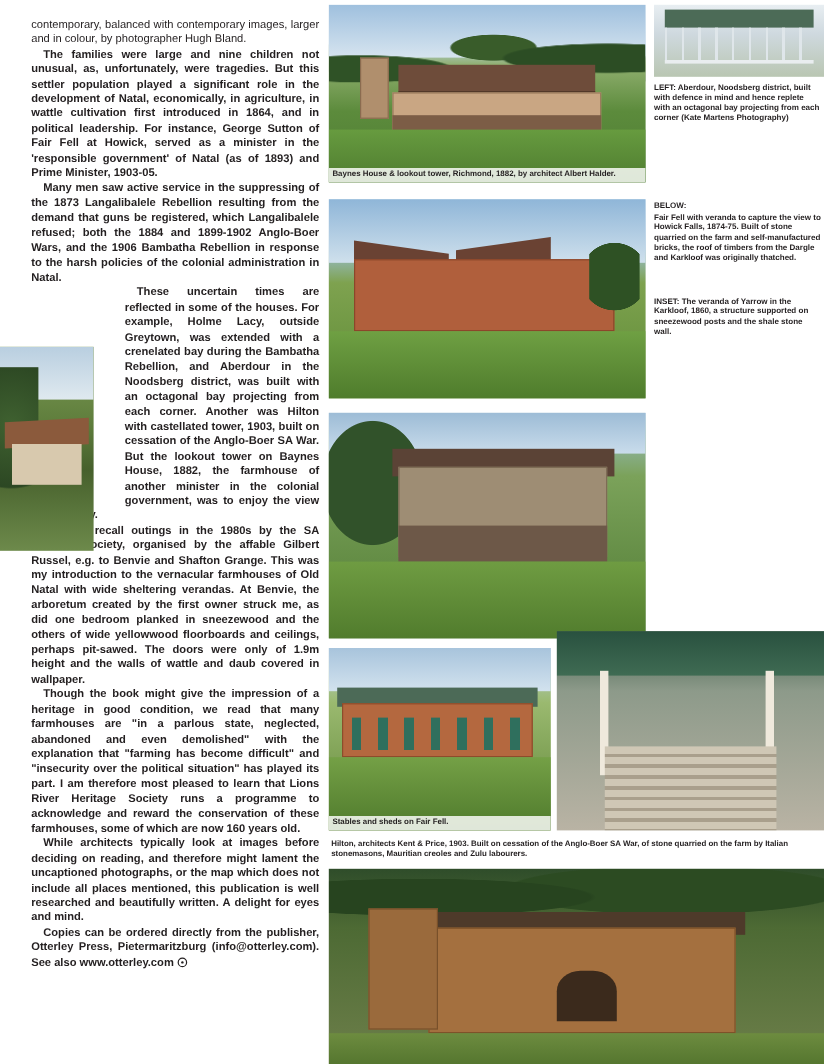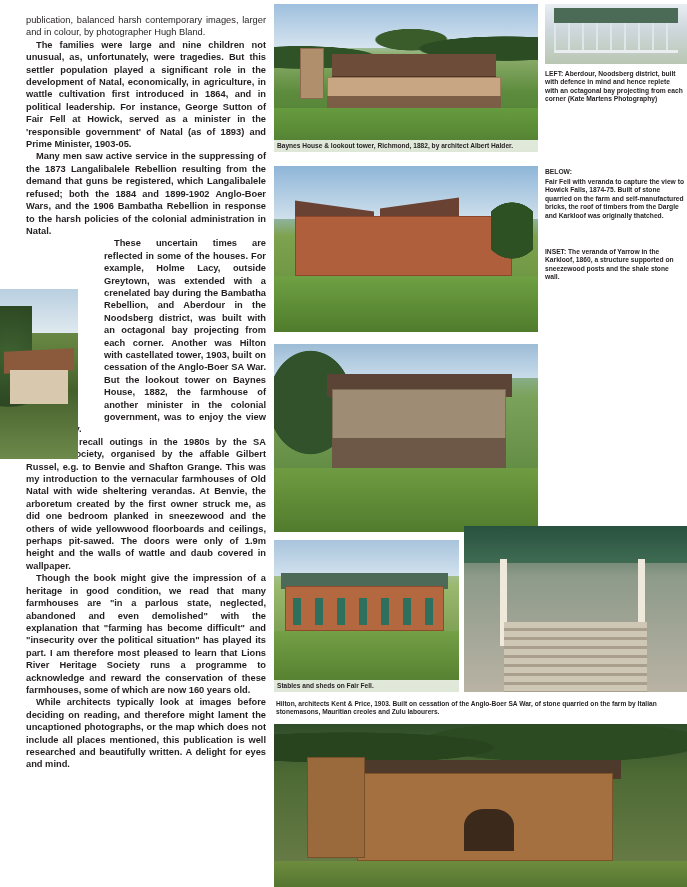--- a/index.html
+++ b/index.html
@@ -221,29 +221,30 @@
     width:2px; height:2px; border-radius:50%; background:#231f20;
   }
 </style>
 </head>
 <body>
 
 <div class="page">
 
   <div class="text-col">
 
-    <p>publication, balanced harsh contemporary images, larger and in colour, by photographer Hugh Bland.</p>
+    <p>contemporary, balanced with contemporary images, larger and in colour, by photographer Hugh Bland.</p>
     <p class="indent">The families were large and nine children not unusual, as, unfortunately, were tragedies. But this settler population played a significant role in the development of Natal, economically, in agriculture, in wattle cultivation first introduced in 1864, and in political leadership. For instance, George Sutton of Fair Fell at Howick, served as a minister in the 'responsible government' of Natal (as of 1893) and Prime Minister, 1903-05.</p>
     <p class="indent">Many men saw active service in the suppressing of the 1873 Langalibalele Rebellion resulting from the demand that guns be registered, which Langalibalele refused; both the 1884 and 1899-1902 Anglo-Boer Wars, and the 1906 Bambatha Rebellion in response to the harsh policies of the colonial administration in Natal.</p>
 
     <div class="floatbox"></div>
     <p class="indent">These uncertain times are reflected in some of the houses. For example, Holme Lacy, outside Greytown, was extended with a crenelated bay during the Bambatha Rebellion, and Aberdour in the Noodsberg district, was built with an octagonal bay projecting from each corner. Another was Hilton with castellated tower, 1903, built on cessation of the Anglo-Boer SA War. But the lookout tower on Baynes House, 1882, the farmhouse of another minister in the colonial government, was to enjoy the view of the valley.</p>
     <p class="indent">I fondly recall outings in the 1980s by the SA National Society, organised by the affable Gilbert Russel, e.g. to Benvie and Shafton Grange. This was my introduction to the vernacular farmhouses of Old Natal with wide sheltering verandas. At Benvie, the arboretum created by the first owner struck me, as did one bedroom planked in sneezewood and the others of wide yellowwood floorboards and ceilings, perhaps pit-sawed. The doors were only of 1.9m height and the walls of wattle and daub covered in wallpaper.</p>
     <p class="indent">Though the book might give the impression of a heritage in good condition, we read that many farmhouses are "in a parlous state, neglected, abandoned and even demolished" with the explanation that "farming has become difficult" and "insecurity over the political situation" has played its part. I am therefore most pleased to learn that Lions River Heritage Society runs a programme to acknowledge and reward the conservation of these farmhouses, some of which are now 160 years old.</p>
     <p class="indent">While architects typically look at images before deciding on reading, and therefore might lament the uncaptioned photographs, or the map which does not include all places mentioned, this publication is well researched and beautifully written. A delight for eyes and mind.</p>
+    <p class="indent"><span>Copies can be ordered directly from the publisher, Otterley Press, Pietermaritzburg (info@otterley.com). See also www.otterley.com</span><span class="logo-dot"></span></p>
   </div>
 
   <div class="wrap-photo">
     <div class="sky"></div>
     <div class="tree"></div>
     <div class="roof"></div>
     <div class="wall"></div>
   </div>
 
   <div class="right-col">

